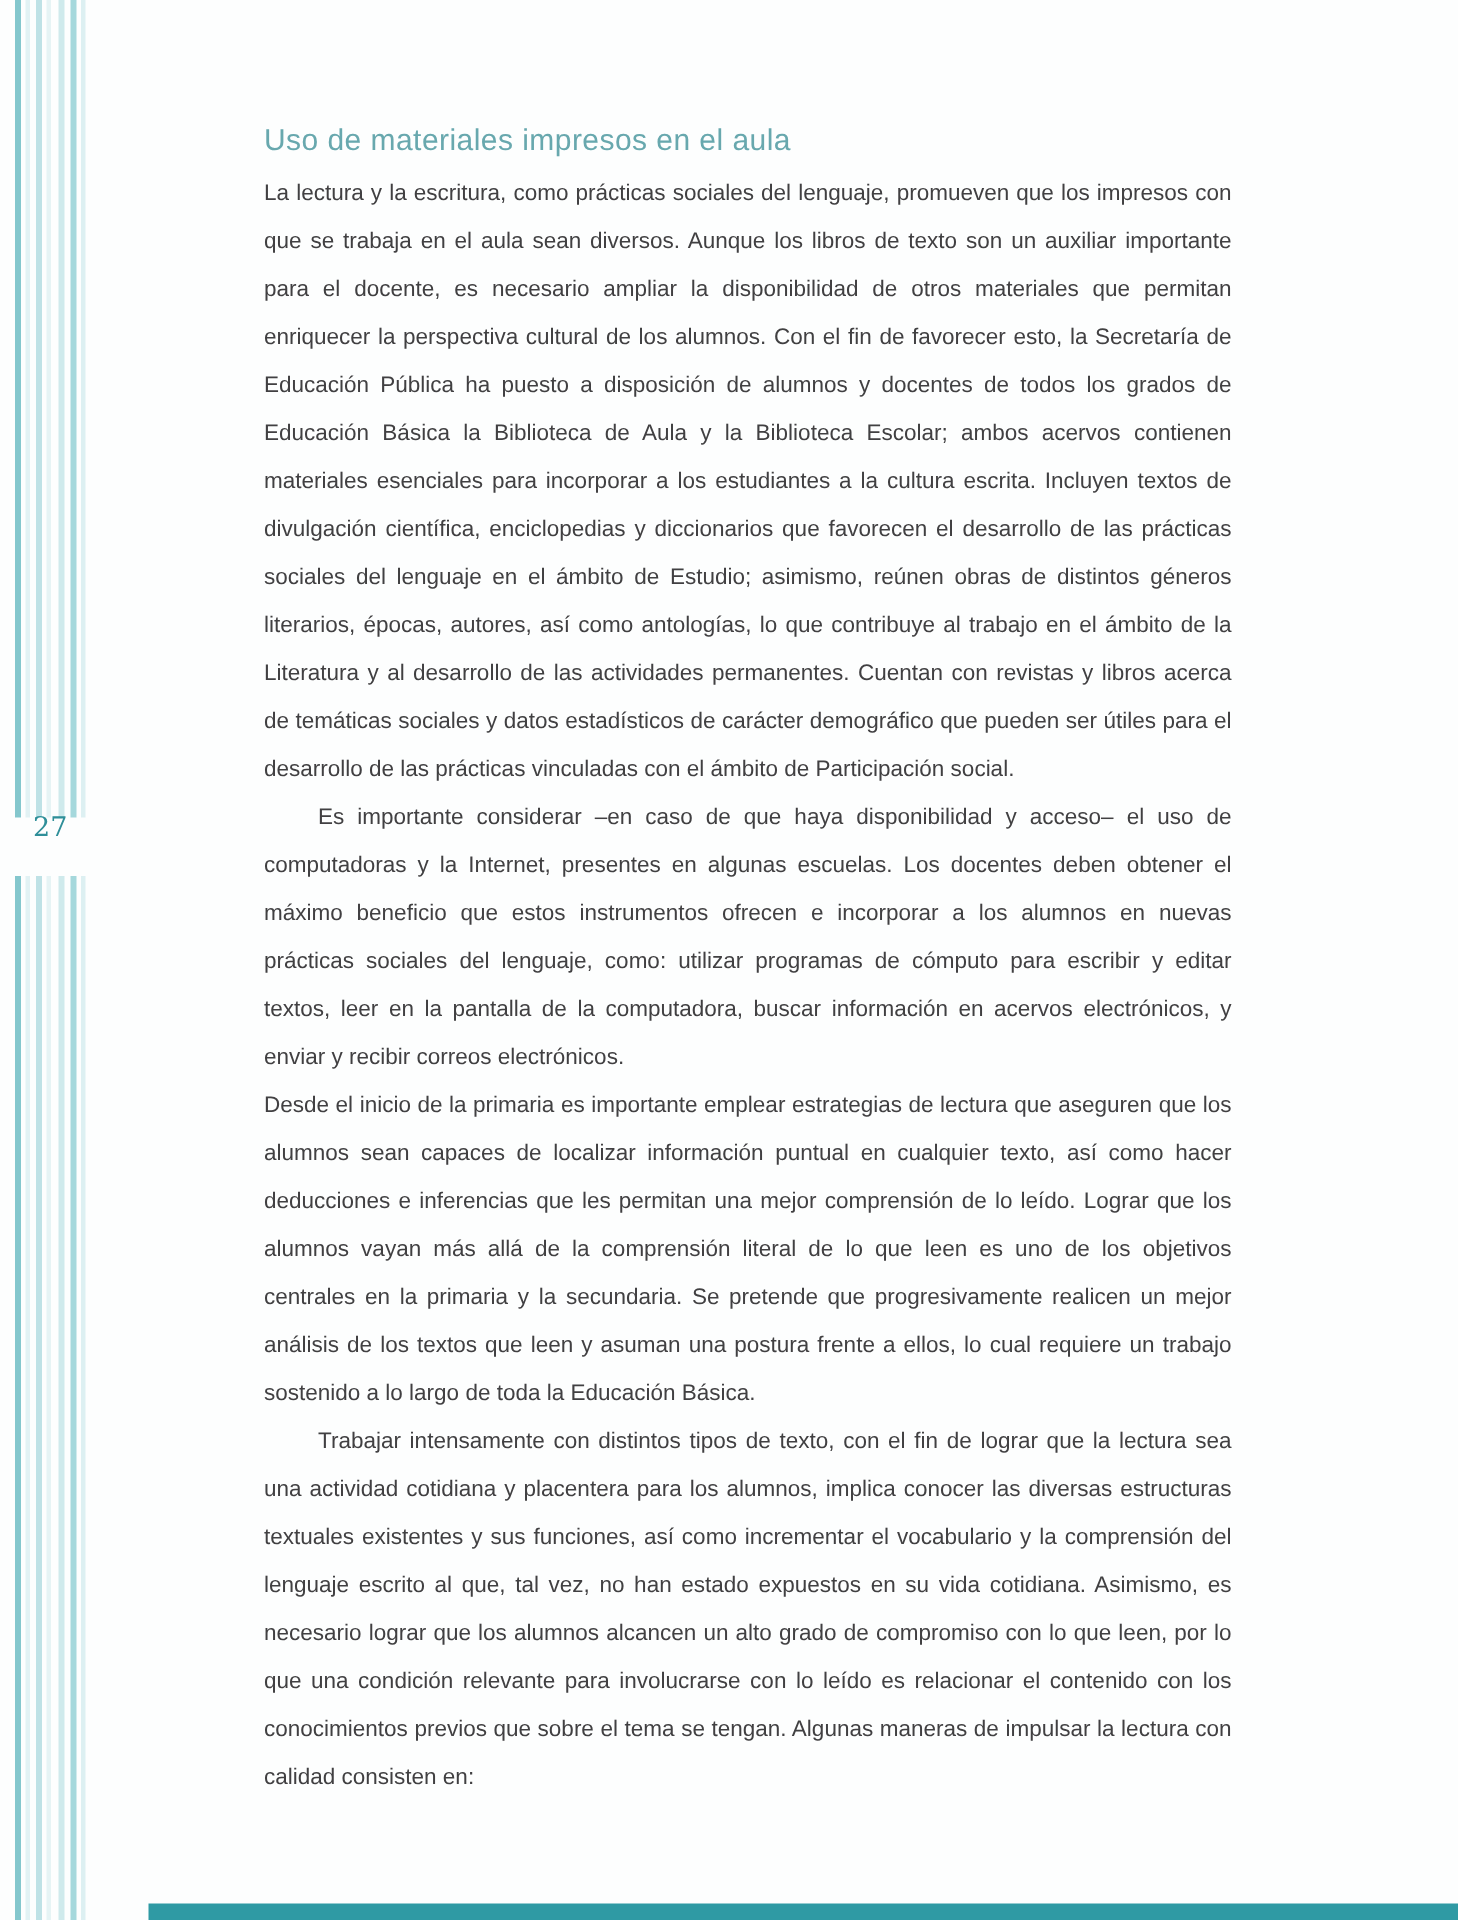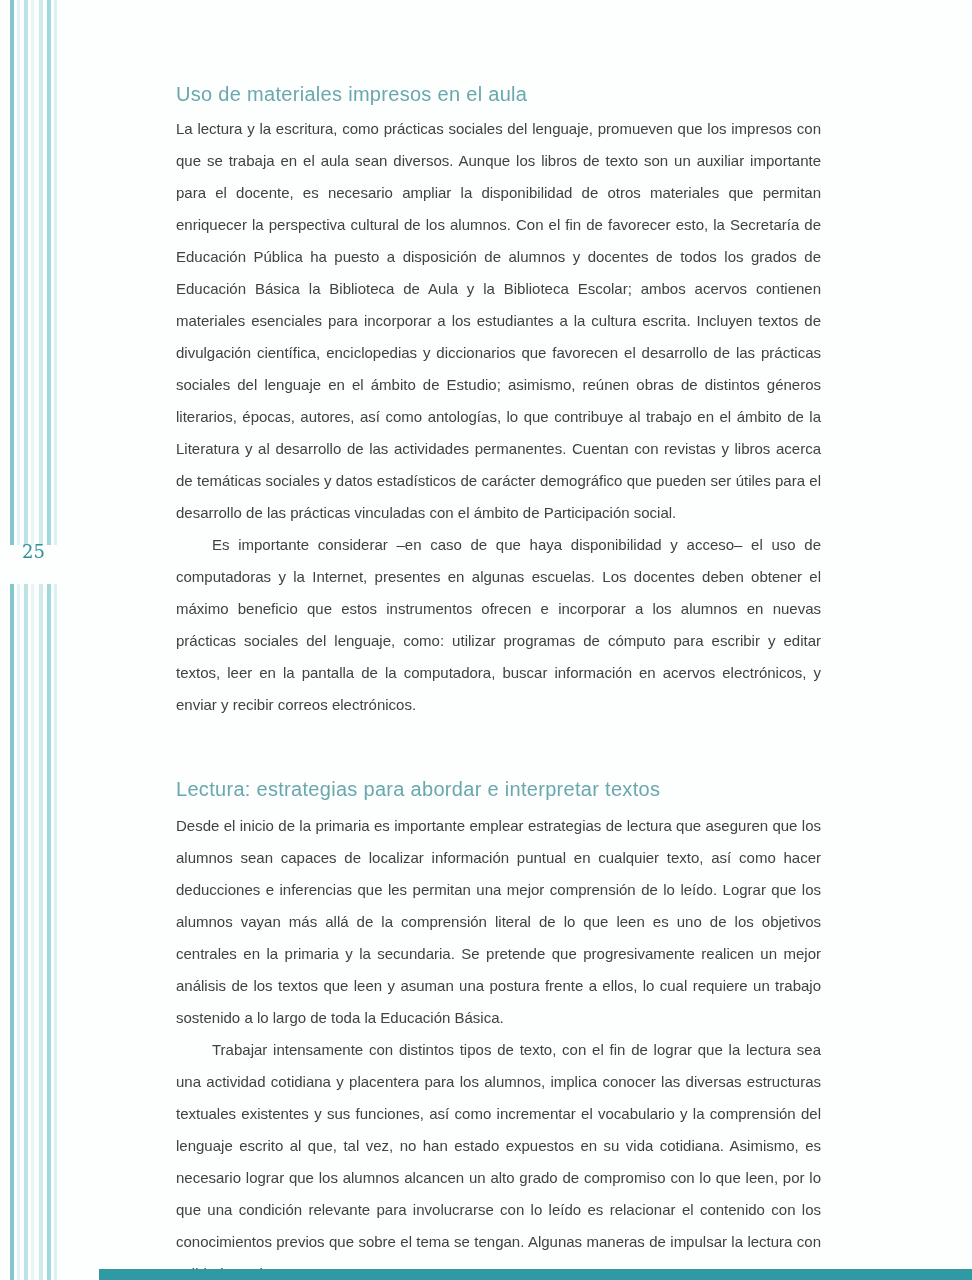--- a/index.html
+++ b/index.html
@@ -96,32 +96,31 @@
   <div class="stripes-bottom">
     <div class="stripe s1"></div>
     <div class="stripe s2"></div>
     <div class="stripe s3"></div>
     <div class="stripe s4"></div>
     <div class="stripe s5"></div>
     <div class="stripe s6"></div>
     <div class="stripe s7"></div>
   </div>
 
-  <div class="page-number">25</div>
+  <div class="page-number">27</div>
 
   <main class="content">
 
     <section>
       <h2 class="section-heading">Uso de materiales impresos en el aula</h2>
       <p>La lectura y la escritura, como prácticas sociales del lenguaje, promueven que los impresos con que se trabaja en el aula sean diversos. Aunque los libros de texto son un auxiliar importante para el docente, es necesario ampliar la disponibilidad de otros materiales que permitan enriquecer la perspectiva cultural de los alumnos. Con el fin de favorecer esto, la Secretaría de Educación Pública ha puesto a disposición de alumnos y docentes de todos los grados de Educación Básica la Biblioteca de Aula y la Biblioteca Escolar; ambos acervos contienen materiales esenciales para incorporar a los estudiantes a la cultura escrita. Incluyen textos de divulgación científica, enciclopedias y diccionarios que favorecen el desarrollo de las prácticas sociales del lenguaje en el ámbito de Estudio; asimismo, reúnen obras de distintos géneros literarios, épocas, autores, así como antologías, lo que contribuye al trabajo en el ámbito de la Literatura y al desarrollo de las actividades permanentes. Cuentan con revistas y libros acerca de temáticas sociales y datos estadísticos de carácter demográfico que pueden ser útiles para el desarrollo de las prácticas vinculadas con el ámbito de Participación social.</p>
       <p class="indent">Es importante considerar –en caso de que haya disponibilidad y acceso– el uso de computadoras y la Internet, presentes en algunas escuelas. Los docentes deben obtener el máximo beneficio que estos instrumentos ofrecen e incorporar a los alumnos en nuevas prácticas sociales del lenguaje, como: utilizar programas de cómputo para escribir y editar textos, leer en la pantalla de la computadora, buscar información en acervos electrónicos, y enviar y recibir correos electrónicos.</p>
     </section>
 
     <section class="second">
-      <h2 class="section-heading">Lectura: estrategias para abordar e interpretar textos</h2>
       <p>Desde el inicio de la primaria es importante emplear estrategias de lectura que aseguren que los alumnos sean capaces de localizar información puntual en cualquier texto, así como hacer deducciones e inferencias que les permitan una mejor comprensión de lo leído. Lograr que los alumnos vayan más allá de la comprensión literal de lo que leen es uno de los objetivos centrales en la primaria y la secundaria. Se pretende que progresivamente realicen un mejor análisis de los textos que leen y asuman una postura frente a ellos, lo cual requiere un trabajo sostenido a lo largo de toda la Educación Básica.</p>
       <p class="indent">Trabajar intensamente con distintos tipos de texto, con el fin de lograr que la lectura sea una actividad cotidiana y placentera para los alumnos, implica conocer las diversas estructuras textuales existentes y sus funciones, así como incrementar el vocabulario y la comprensión del lenguaje escrito al que, tal vez, no han estado expuestos en su vida cotidiana. Asimismo, es necesario lograr que los alumnos alcancen un alto grado de compromiso con lo que leen, por lo que una condición relevante para involucrarse con lo leído es relacionar el contenido con los conocimientos previos que sobre el tema se tengan. Algunas maneras de impulsar la lectura con calidad consisten en:</p>
     </section>
 
   </main>
 
   <div class="bottom-bar"></div>
 
 </div>
 

